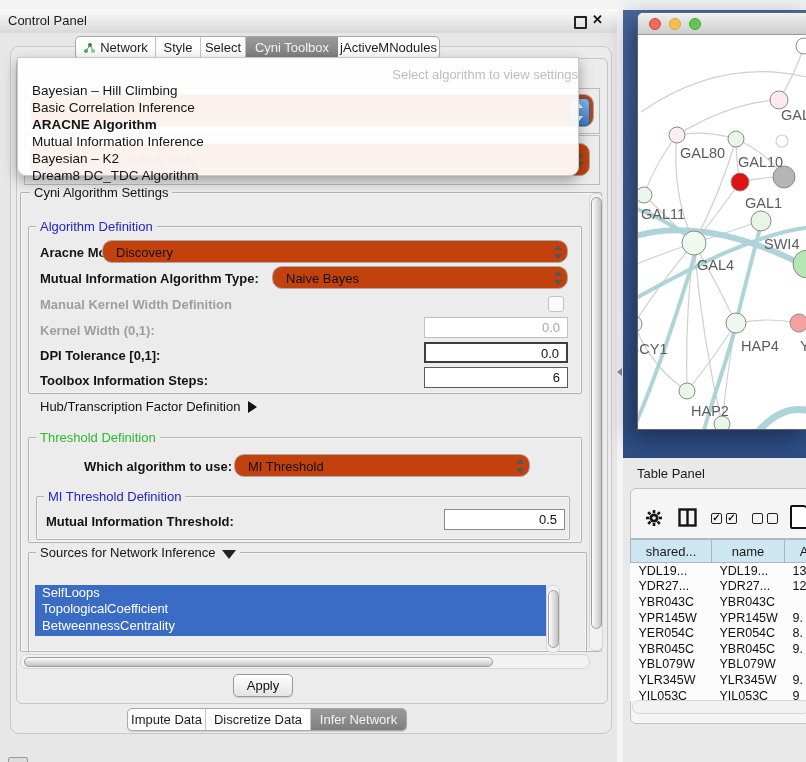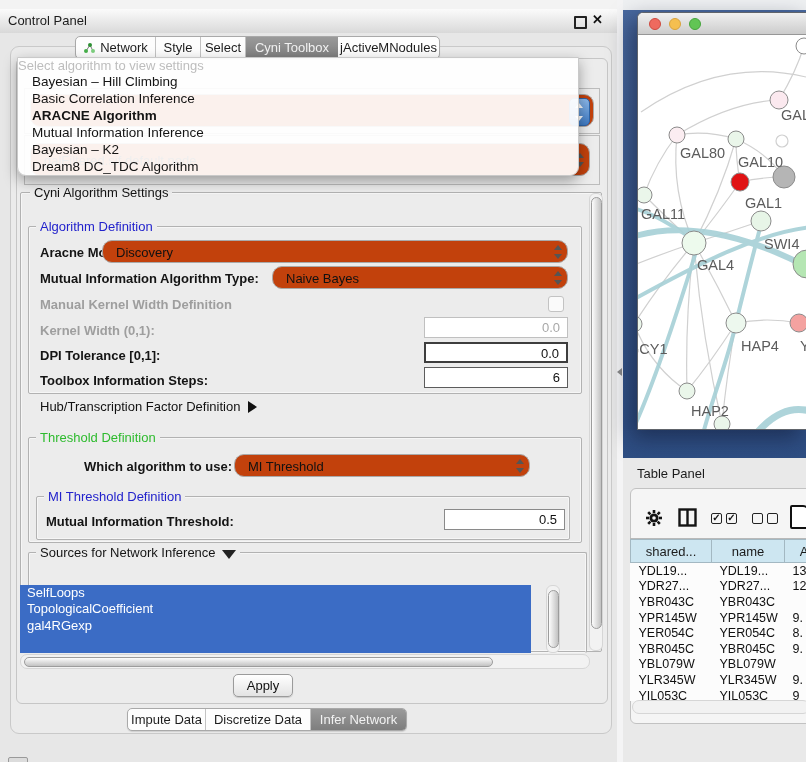--- a/index.html
+++ b/index.html
@@ -43,21 +43,21 @@
   .bluestep{position:absolute;right:3px;top:3px;width:19px;height:26px;border-radius:5px;
     background:linear-gradient(#8cb8ea,#3d79c2);border:1px solid #2d64a8;}
   .bluestep i{position:absolute;left:5px;width:0;height:0;border-left:4px solid transparent;border-right:4px solid transparent;}
   .bluestep i.up{top:4px;border-bottom:5px solid #fff;}
   .bluestep i.dn{bottom:4px;border-top:5px solid #fff;}
 
   
   #algo-dropdown{left:17px;top:57px;width:562px;height:119px;z-index:30;
     background:rgba(255,255,255,0.93);border:1px solid #c9c9c9;border-radius:0 0 9px 9px;
     box-shadow:0 5px 14px rgba(0,0,0,0.35);box-sizing:border-box;}
-  #dd-placeholder{height:15px;text-align:left;font-size:13px;color:#bdbdbd;padding-top:0;}
+  #dd-placeholder{height:15px;text-align:right;font-size:13px;color:#bdbdbd;padding-top:9px;}
   .dd-item{height:17.1px;line-height:17px;font-size:13.5px;color:#141414;padding-left:14px;}
   .dd-item.b{font-weight:bold;}
 
   
   .group{border:1px solid #b2b2b2;border-radius:2px;box-shadow:inset 0 0 0 1px rgba(255,255,255,0.55);}
   .grouplabel{position:absolute;font-size:13px;background:#ececec;padding:0 4px;z-index:3;}
   .lbl{position:absolute;font-size:13px;font-weight:bold;color:#141414;white-space:nowrap;}
   .lbl.dis{color:#9e9e9e;}
   .field{position:absolute;background:#fff;box-sizing:border-box;font-size:13px;
     text-align:right;padding:2px 7px 0 0;color:#111;}
@@ -66,21 +66,21 @@
   .tri-down{display:inline-block;width:0;height:0;border-left:7px solid transparent;
     border-right:7px solid transparent;border-top:9px solid #222;margin-left:6px;vertical-align:-2px;}
 
   
   .sb-track-v{background:#f2f2f2;border:1px solid #d6d6d6;border-radius:6px;}
   .sb-thumb-v{background:linear-gradient(90deg,#fdfdfd,#c2c2c2);border:1px solid #9c9c9c;border-radius:6px;}
   .sb-track-h{background:#f2f2f2;border:1px solid #d6d6d6;border-radius:7px;}
   .sb-thumb-h{background:linear-gradient(#fdfdfd,#c2c2c2);border:1px solid #9c9c9c;border-radius:6px;}
 
   
-  #attr-list{left:20px;top:585px;width:511px;height:68px;background:#3b6cc5;overflow:hidden;}
+  #attr-list{left:35px;top:585px;width:511px;height:51px;background:#3b6cc5;overflow:hidden;}
   .attr-item{height:16.4px;line-height:16.4px;color:#fff;font-size:13px;padding-left:7px;}
 
   #apply-btn{left:233px;top:674px;width:58px;height:21px;border:1px solid #9b9b9b;border-radius:5px;
     background:linear-gradient(#ffffff,#e3e3e3);font-size:13px;color:#111;
     display:flex;align-items:center;justify-content:center;box-shadow:0 1px 1px rgba(0,0,0,0.15);}
 
   #mini-icon{left:8px;top:757px;width:18px;height:12px;border:1px solid #9a9a9a;border-radius:2px;background:#dcdcdc;}
 
   
   #divider{left:617px;top:0;width:6px;height:762px;background:#f4f4f5;}
@@ -239,20 +239,21 @@
   <span class="grouplabel" style="left:44px;top:489px;color:#2222cc;">MI Threshold Definition</span>
   <span class="lbl" style="left:46px;top:514px;">Mutual Information Threshold:</span>
   <div class="field" style="left:444px;top:509px;width:121px;height:21px;border:1px solid #8a8a8a;">0.5</div>
 
   <div class="abs group" style="left:28px;top:552px;width:557px;height:100px;border-bottom:none;"></div>
   <span class="grouplabel nowrap" style="left:36px;top:545px;color:#141414;"><span>Sources for Network Inference</span><span class="tri-down"></span></span>
   <span class="lbl" style="left:36px;top:568px;margin-top:32px;">Data Attributes</span>
   <div class="abs" id="attr-list" style="background: rgb(59, 108, 197);">
       <div class="attr-item">SelfLoops</div>
       <div class="attr-item">TopologicalCoefficient</div>
+      <div class="attr-item">BetweennessCentrality</div>
       <div class="attr-item">gal4RGexp</div>
     </div>
   <div class="abs sb-track-v" style="left:546px;top:585px;width:12px;height:66px;">
     <div class="sb-thumb-v" style="position:absolute;left:0.5px;top:4px;width:9px;height:56px;"></div>
   </div>
 
   <div class="abs sb-track-h" style="left:20px;top:654px;width:568px;height:13px;">
     <div class="sb-thumb-h" style="position:absolute;left:3px;top:1.5px;width:467px;height:8px;"></div>
   </div>
 

